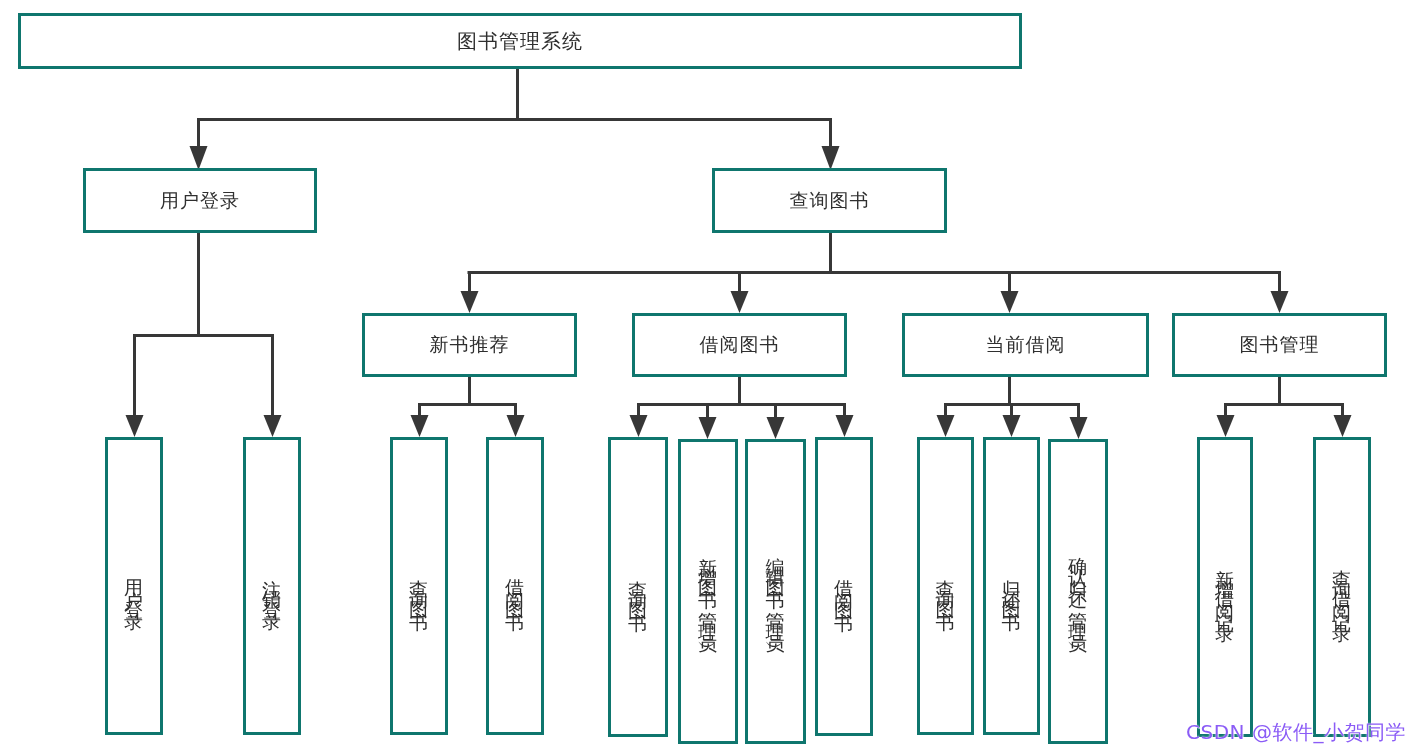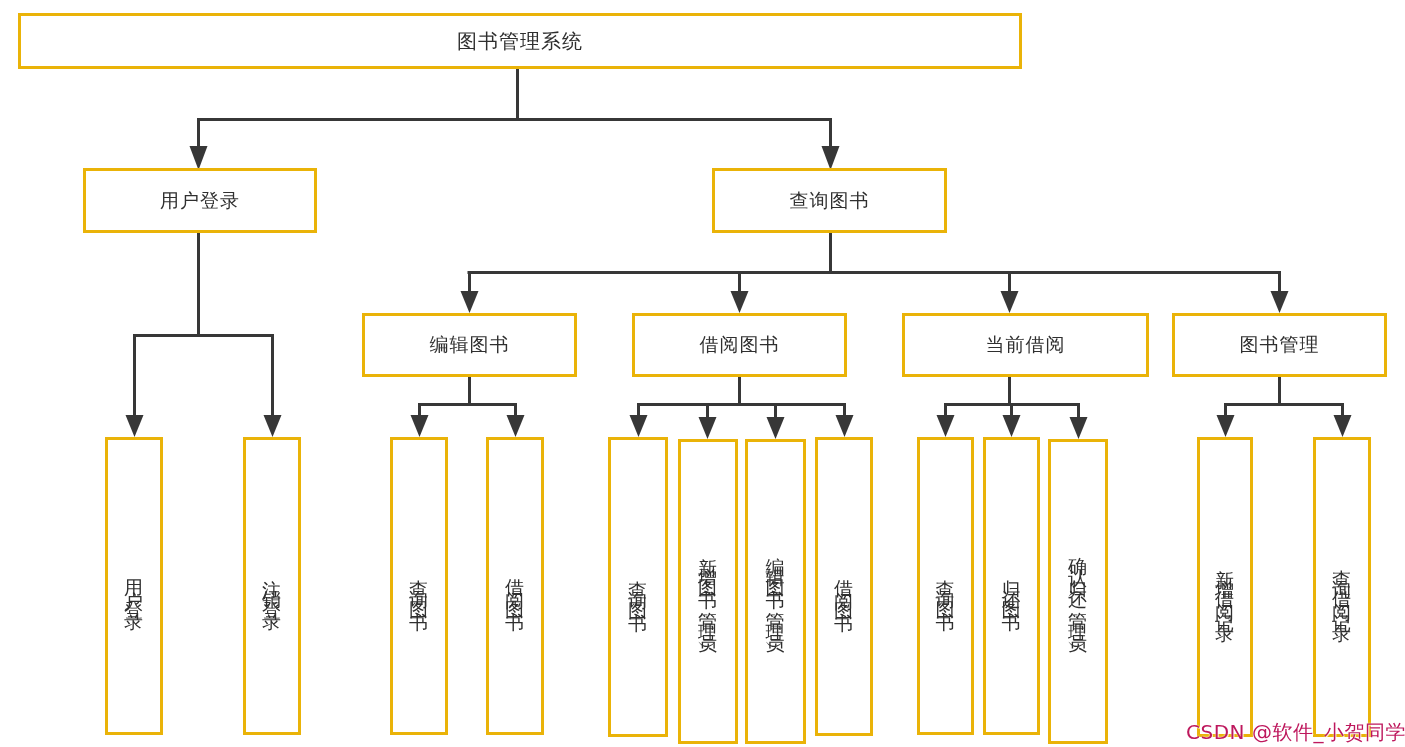--- a/index.html
+++ b/index.html
@@ -7,21 +7,21 @@
     position: relative;
     width: 1405px;
     height: 747px;
     background: #ffffff;
     font-family: "DejaVu Sans", "Liberation Sans", sans-serif;
     overflow: hidden;
   }
   .box {
     position: absolute;
     box-sizing: border-box;
-    border: 3px solid #eab308;
+    border: 3px solid #0f766e;
     background: #ffffff;
     display: flex;
     align-items: center;
     justify-content: center;
     color: #2f2f2f;
     z-index: 2;
   }
   .box .lbl {
     font-size: 19px;
     letter-spacing: 1px;
@@ -39,21 +39,21 @@
   .connectors {
     position: absolute;
     left: 0; top: 0;
     z-index: 1;
   }
   .watermark {
     position: absolute;
     left: 1186px;
     top: 719px;
     font-size: 20px;
-    color: #be185d;
+    color: #8b5cf6;
     letter-spacing: 0.5px;
     white-space: nowrap;
     z-index: 3;
     text-shadow: 0 0 2px #ffffff, 1px 1px 0 rgba(255,255,255,0.7);
   }
 </style>
 </head>
 <body>
 
 <div id="stage">
@@ -103,21 +103,21 @@
   </div>
 
   <div class="box" style="left:83px;top:168px;width:234px;height:65px">
     <span class="lbl">用户登录</span>
   </div>
   <div class="box" style="left:712px;top:168px;width:235px;height:65px">
     <span class="lbl">查询图书</span>
   </div>
 
   <div class="box" style="left:362px;top:313px;width:215px;height:64px">
-    <span class="lbl">编辑图书</span>
+    <span class="lbl">新书推荐</span>
   </div>
   <div class="box" style="left:632px;top:313px;width:215px;height:64px">
     <span class="lbl">借阅图书</span>
   </div>
   <div class="box" style="left:902px;top:313px;width:247px;height:64px">
     <span class="lbl">当前借阅</span>
   </div>
   <div class="box" style="left:1172px;top:313px;width:215px;height:64px">
     <span class="lbl">图书管理</span>
   </div>

